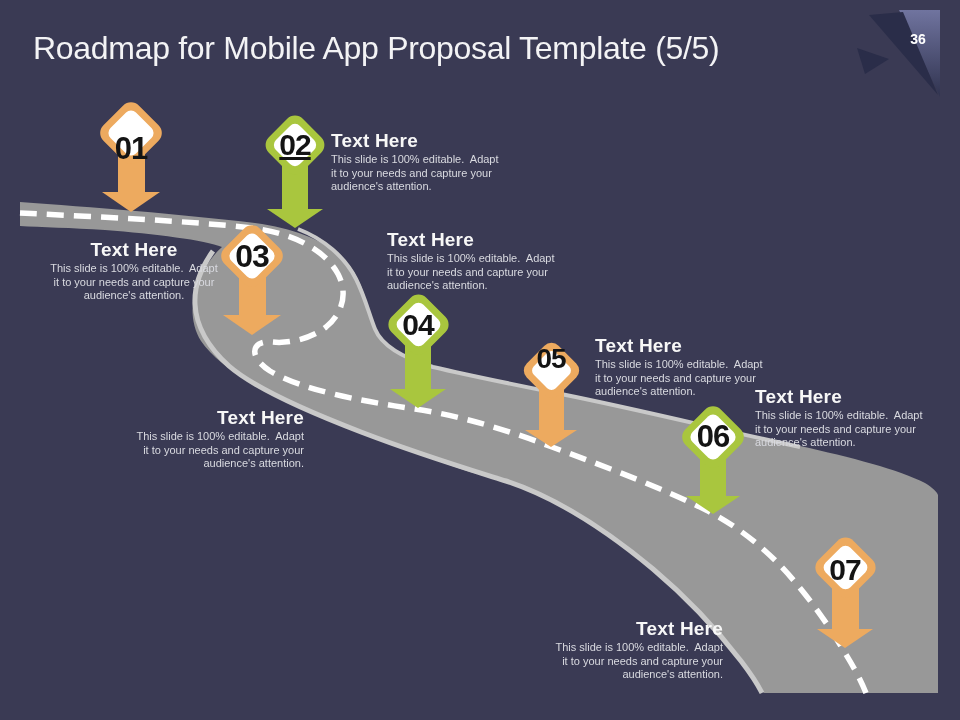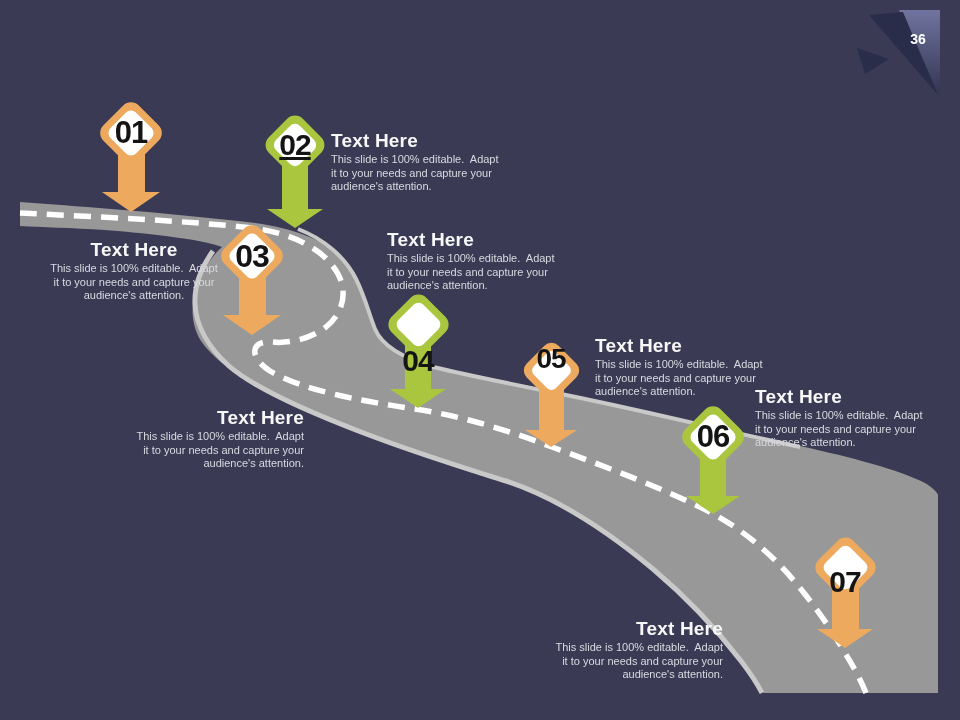--- a/index.html
+++ b/index.html
@@ -84,20 +84,21 @@
          C 312 338 290 344 272 342
          C 252 340 247 356 270 371
          C 302 390 360 401 415 409
          C 462 416 510 431 552 447
          C 606 467 660 487 706 510
          C 745 530 775 557 800 588
          C 818 610 832 631 842 648
          C 852 664 860 678 866 693" fill="none" stroke="#FFFFFF" stroke-width="5.5" stroke-dasharray="17 10" class="road-dash"></path>
   </svg>
 
+  <h1 class="slide-title">Roadmap for Mobile App Proposal Template (5/5)</h1>
 
   <svg class="corner-svg" width="110" height="110" viewBox="850 0 110 110">
     <defs>
       <linearGradient id="cornerGrad" x1="0" y1="0" x2="0" y2="1">
         <stop offset="0" stop-color="#70749F"></stop>
         <stop offset="1" stop-color="#30334F"></stop>
       </linearGradient>
     </defs>
     <polygon points="899,10 940,10 940,97" fill="url(#cornerGrad)"></polygon>
     <polygon points="869,15 903,12 938,95" fill="#2A2D49"></polygon>
@@ -105,21 +106,21 @@
   </svg>
   <div class="page-num">36</div>
 
   <div id="markers">
       <div class="marker">
         <div class="stem" style="left: 117.5px; top: 133px; width: 27px; height: 60px; background: rgb(237, 170, 95);"></div>
         <div class="ahead" style="left: 102px; top: 192px; border-left: 29px solid transparent; border-right: 29px solid transparent; border-top: 20px solid rgb(237, 170, 95);"></div>
         <div class="diamond" style="left: 106px; top: 108px; width: 50px; height: 50px; background: rgb(237, 170, 95); border-radius: 11px; transform: rotate(45deg);">
           <div class="diamond-inner" style="inset: 7px; border-radius: 7px;"></div>
         </div>
-        <div class="num" style="left: 81px; top: 108px; width: 100px; height: 50px; line-height: 50px; font-size: 31px;">01</div>
+        <div class="num" style="left: 81px; top: 124px; width: 100px; height: 50px; line-height: 50px; font-size: 31px;">01</div>
       </div>
       <div class="tblock" style="left: 48px; top: 228px; width: 172px; text-align: center;">
         <h3 class="th">Text Here</h3>
         <div>
           <div class="bl">This slide is 100% editable.  Adapt</div>
           <div class="bl">it to your needs and capture your</div>
           <div class="bl">audience's attention.</div>
         </div>
       </div>
       <div class="marker">
@@ -153,21 +154,21 @@
           <div class="bl">it to your needs and capture your</div>
           <div class="bl">audience's attention.</div>
         </div>
       </div>
       <div class="marker">
         <div class="stem" style="left: 405px; top: 324px; width: 26px; height: 66px; background: rgb(169, 198, 62);"></div>
         <div class="ahead" style="left: 390px; top: 389px; border-left: 28px solid transparent; border-right: 28px solid transparent; border-top: 19px solid rgb(169, 198, 62);"></div>
         <div class="diamond" style="left: 393.5px; top: 299.5px; width: 49px; height: 49px; background: rgb(169, 198, 62); border-radius: 11px; transform: rotate(45deg);">
           <div class="diamond-inner" style="inset: 7px; border-radius: 7px;"></div>
         </div>
-        <div class="num" style="left: 369px; top: 299.5px; width: 98px; height: 49px; line-height: 49px; font-size: 30px; margin-top: 36px;">04</div>
+        <div class="num" style="left: 369px; top: 299.5px; width: 98px; height: 49px; line-height: 49px; font-size: 30px;">04</div>
       </div>
       <div class="tblock" style="left: 132px; top: 396px; width: 172px; text-align: right;">
         <h3 class="th">Text Here</h3>
         <div>
           <div class="bl">This slide is 100% editable.  Adapt</div>
           <div class="bl">it to your needs and capture your</div>
           <div class="bl">audience's attention.</div>
         </div>
       </div>
       <div class="marker">
@@ -201,21 +202,21 @@
           <div class="bl">it to your needs and capture your</div>
           <div class="bl">audience's attention.</div>
         </div>
       </div>
       <div class="marker">
         <div class="stem" style="left: 831.5px; top: 567px; width: 27px; height: 63px; background: rgb(237, 170, 95);"></div>
         <div class="ahead" style="left: 817px; top: 629px; border-left: 28px solid transparent; border-right: 28px solid transparent; border-top: 19px solid rgb(237, 170, 95);"></div>
         <div class="diamond" style="left: 820.5px; top: 542.5px; width: 49px; height: 49px; background: rgb(237, 170, 95); border-radius: 11px; transform: rotate(45deg);">
           <div class="diamond-inner" style="inset: 7px; border-radius: 7px;"></div>
         </div>
-        <div class="num" style="left: 796px; top: 557px; width: 98px; height: 49px; line-height: 49px; font-size: 30px;">07</div>
+        <div class="num" style="left: 796px; top: 545px; width: 98px; height: 49px; line-height: 49px; font-size: 30px;">07</div>
       </div>
       <div class="tblock" style="left: 551px; top: 607px; width: 172px; text-align: right;">
         <h3 class="th">Text Here</h3>
         <div>
           <div class="bl">This slide is 100% editable.  Adapt</div>
           <div class="bl">it to your needs and capture your</div>
           <div class="bl">audience's attention.</div>
         </div>
       </div>
     </div>

